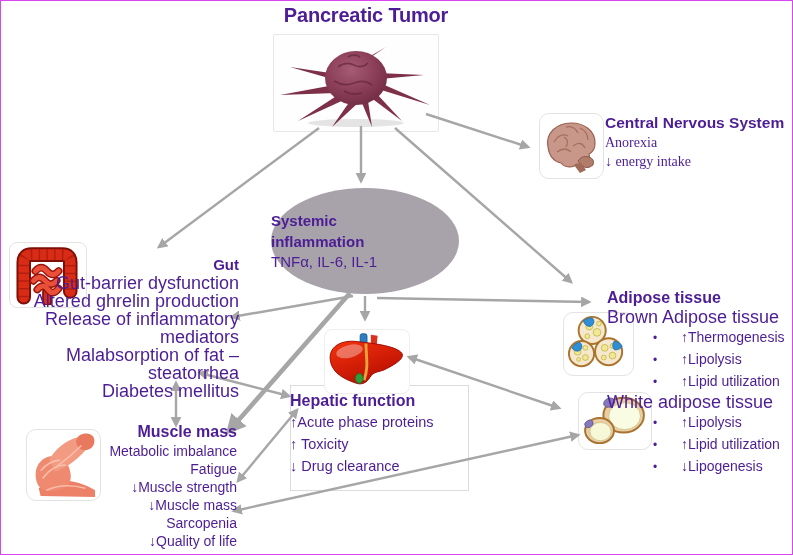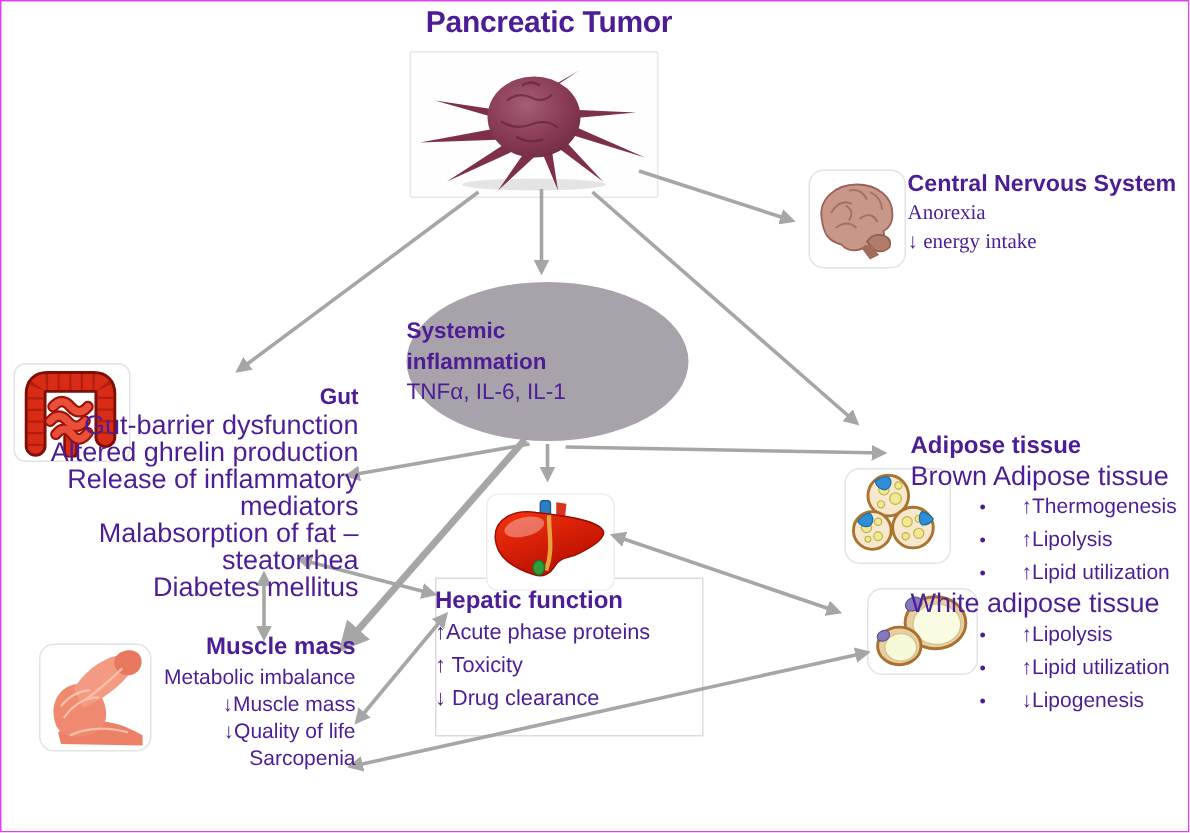--- a/index.html
+++ b/index.html
@@ -233,23 +233,25 @@
           <path d="M14,42 q8,-10 20,-11"></path>
         <path d="M30,38 q14,-10 26,-22"></path>
           <path d="M20,62 q18,-8 40,-2"></path>
       </g>
     </svg>
   </div>
 
   <div class="txt" id="muscle-block">
     <div class="h">Muscle mass</div>
     <div class="i">Metabolic imbalance</div>
+    <div class="i">Fatigue</div>
+    <div class="i">↓Muscle strength</div>
     <div class="i">↓Muscle mass</div>
+    <div class="i">Sarcopenia</div>
     <div class="i">↓Quality of life</div>
-    <div class="i">Sarcopenia</div>
   </div>
 
   <svg id="arrow-layer" width="793" height="555" viewBox="0 0 793 555">
     <defs>
       <marker id="ah" viewBox="0 0 10 10" refX="7.5" refY="5" markerWidth="4.4" markerHeight="4.4" orient="auto-start-reverse">
         <path d="M0,0 L10,5 L0,10 z" fill="#a6a6a6"></path>
       </marker>
     </defs>
     <g stroke="#a6a6a6" stroke-width="2.4" fill="none">
       <line x1="425" y1="113" x2="527" y2="146" marker-end="url(#ah)"></line>

